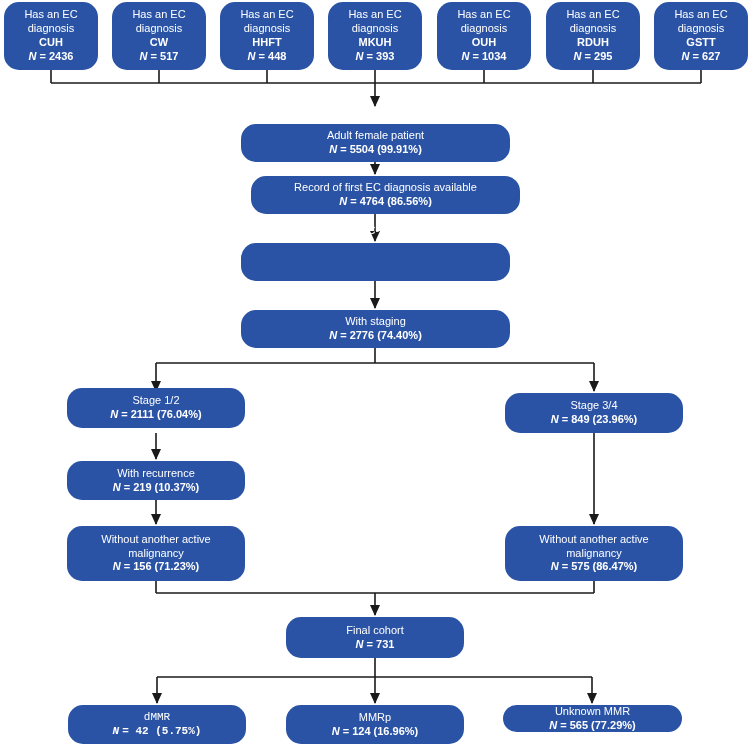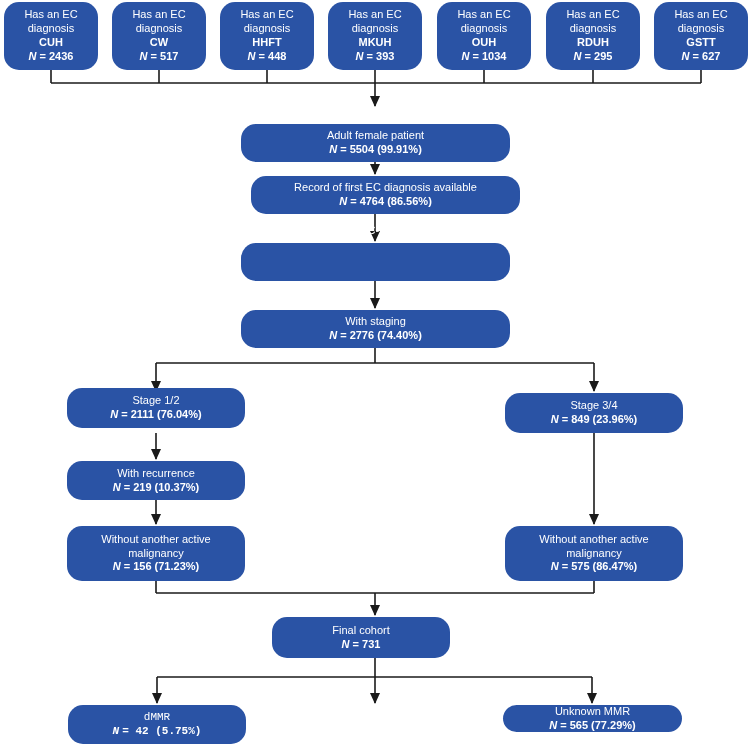--- a/index.html
+++ b/index.html
@@ -157,27 +157,31 @@
 
   <div class="node" style="left:505px;top:393px;width:178px;height:40px;">
     <div class="lbl">Stage 3/4</div>
     <div class="nline"><span class="nsym">N</span><span>= 849 (23.96%)</span></div>
   </div>
   <div class="node narrow" style="left:505px;top:526px;width:178px;height:55px;">
     <div class="lbl">Without another active malignancy</div>
     <div class="nline"><span class="nsym">N</span><span>= 575 (86.47%)</span></div>
   </div>
 
-  <div class="node" style="left:272px;top:617px;width:178px;height:41px;">
+  <div class="node" style="left:286px;top:617px;width:178px;height:41px;">
     <div class="lbl">Final cohort</div>
     <div class="nline"><span class="nsym">N</span><span>= 731</span></div>
   </div>
 
   <div class="node" style="left:68px;top:705px;width:178px;height:39px;font-family:Liberation Mono, monospace;">
     <div class="lbl">dMMR</div>
     <div class="nline"><span class="nsym">N</span><span>= 42 (5.75%)</span></div>
+  </div>
+  <div class="node" style="left:286px;top:705px;width:178px;height:39px;">
+    <div class="lbl">MMRp</div>
+    <div class="nline"><span class="nsym">N</span><span>= 124 (16.96%)</span></div>
   </div>
   <div class="node" style="left:503px;top:705px;width:179px;height:27px;">
     <div class="lbl">Unknown MMR</div>
     <div class="nline"><span class="nsym">N</span><span>= 565 (77.29%)</span></div>
   </div>
 
 </div>
 
 </body></html>

